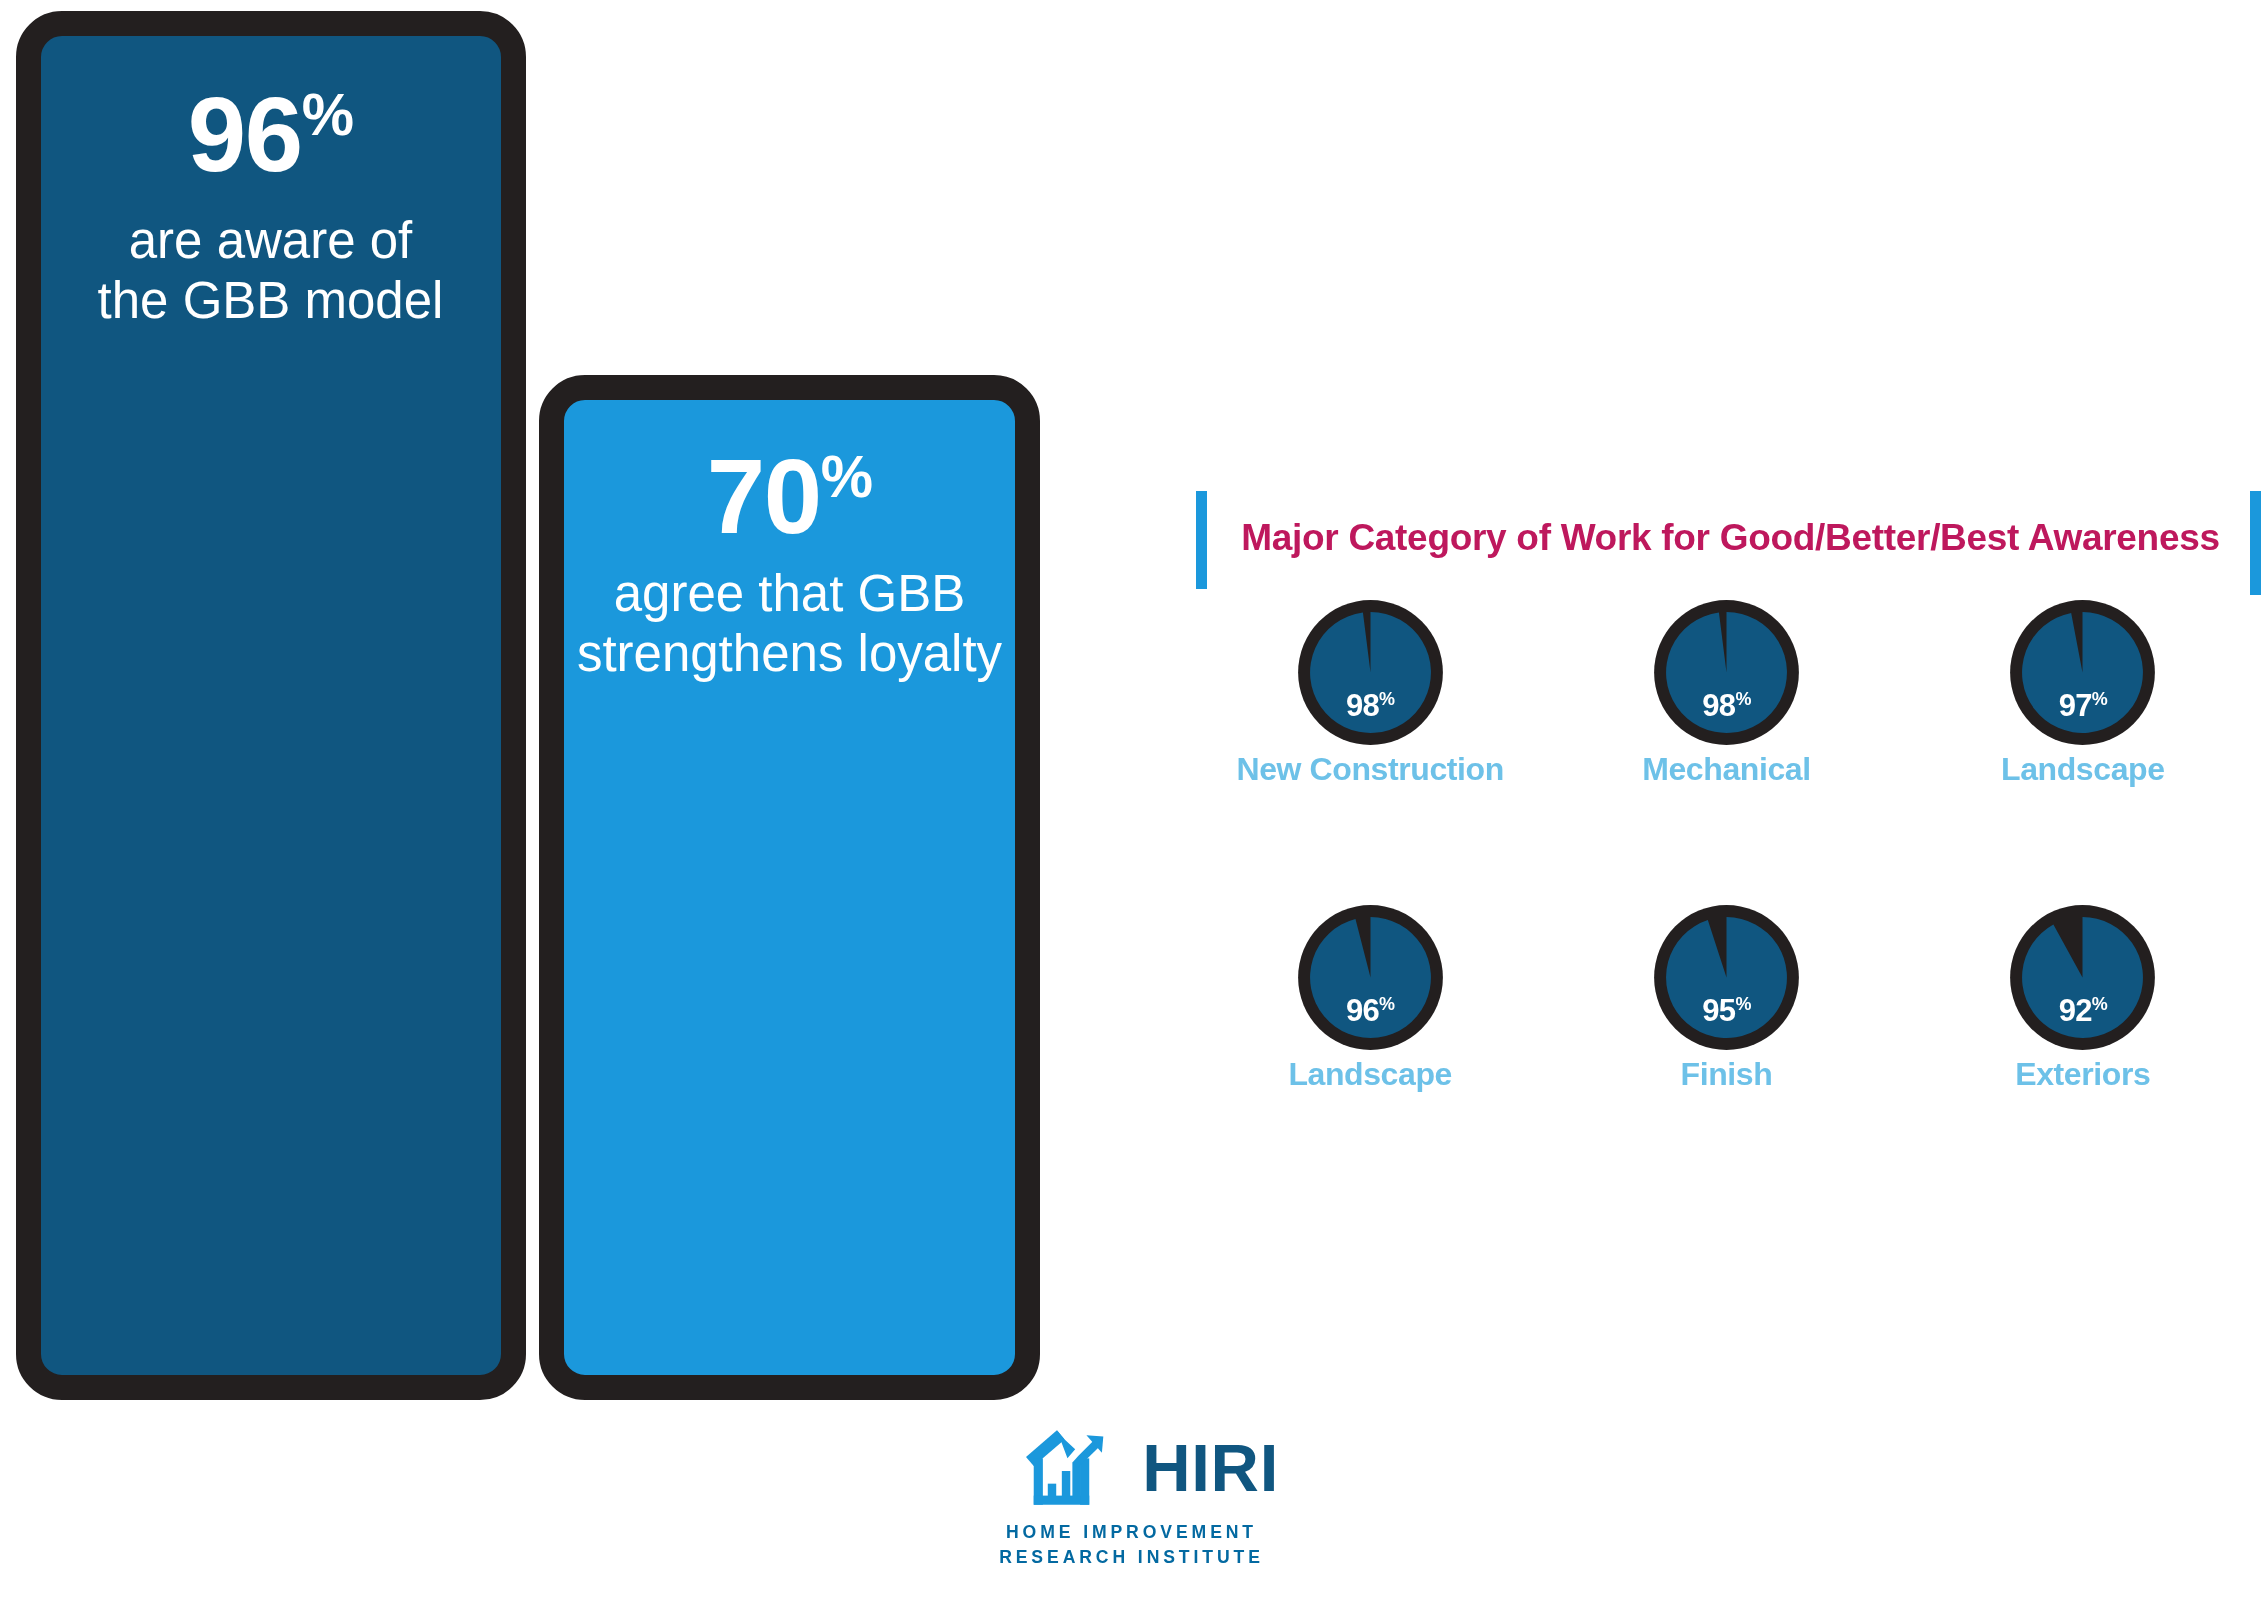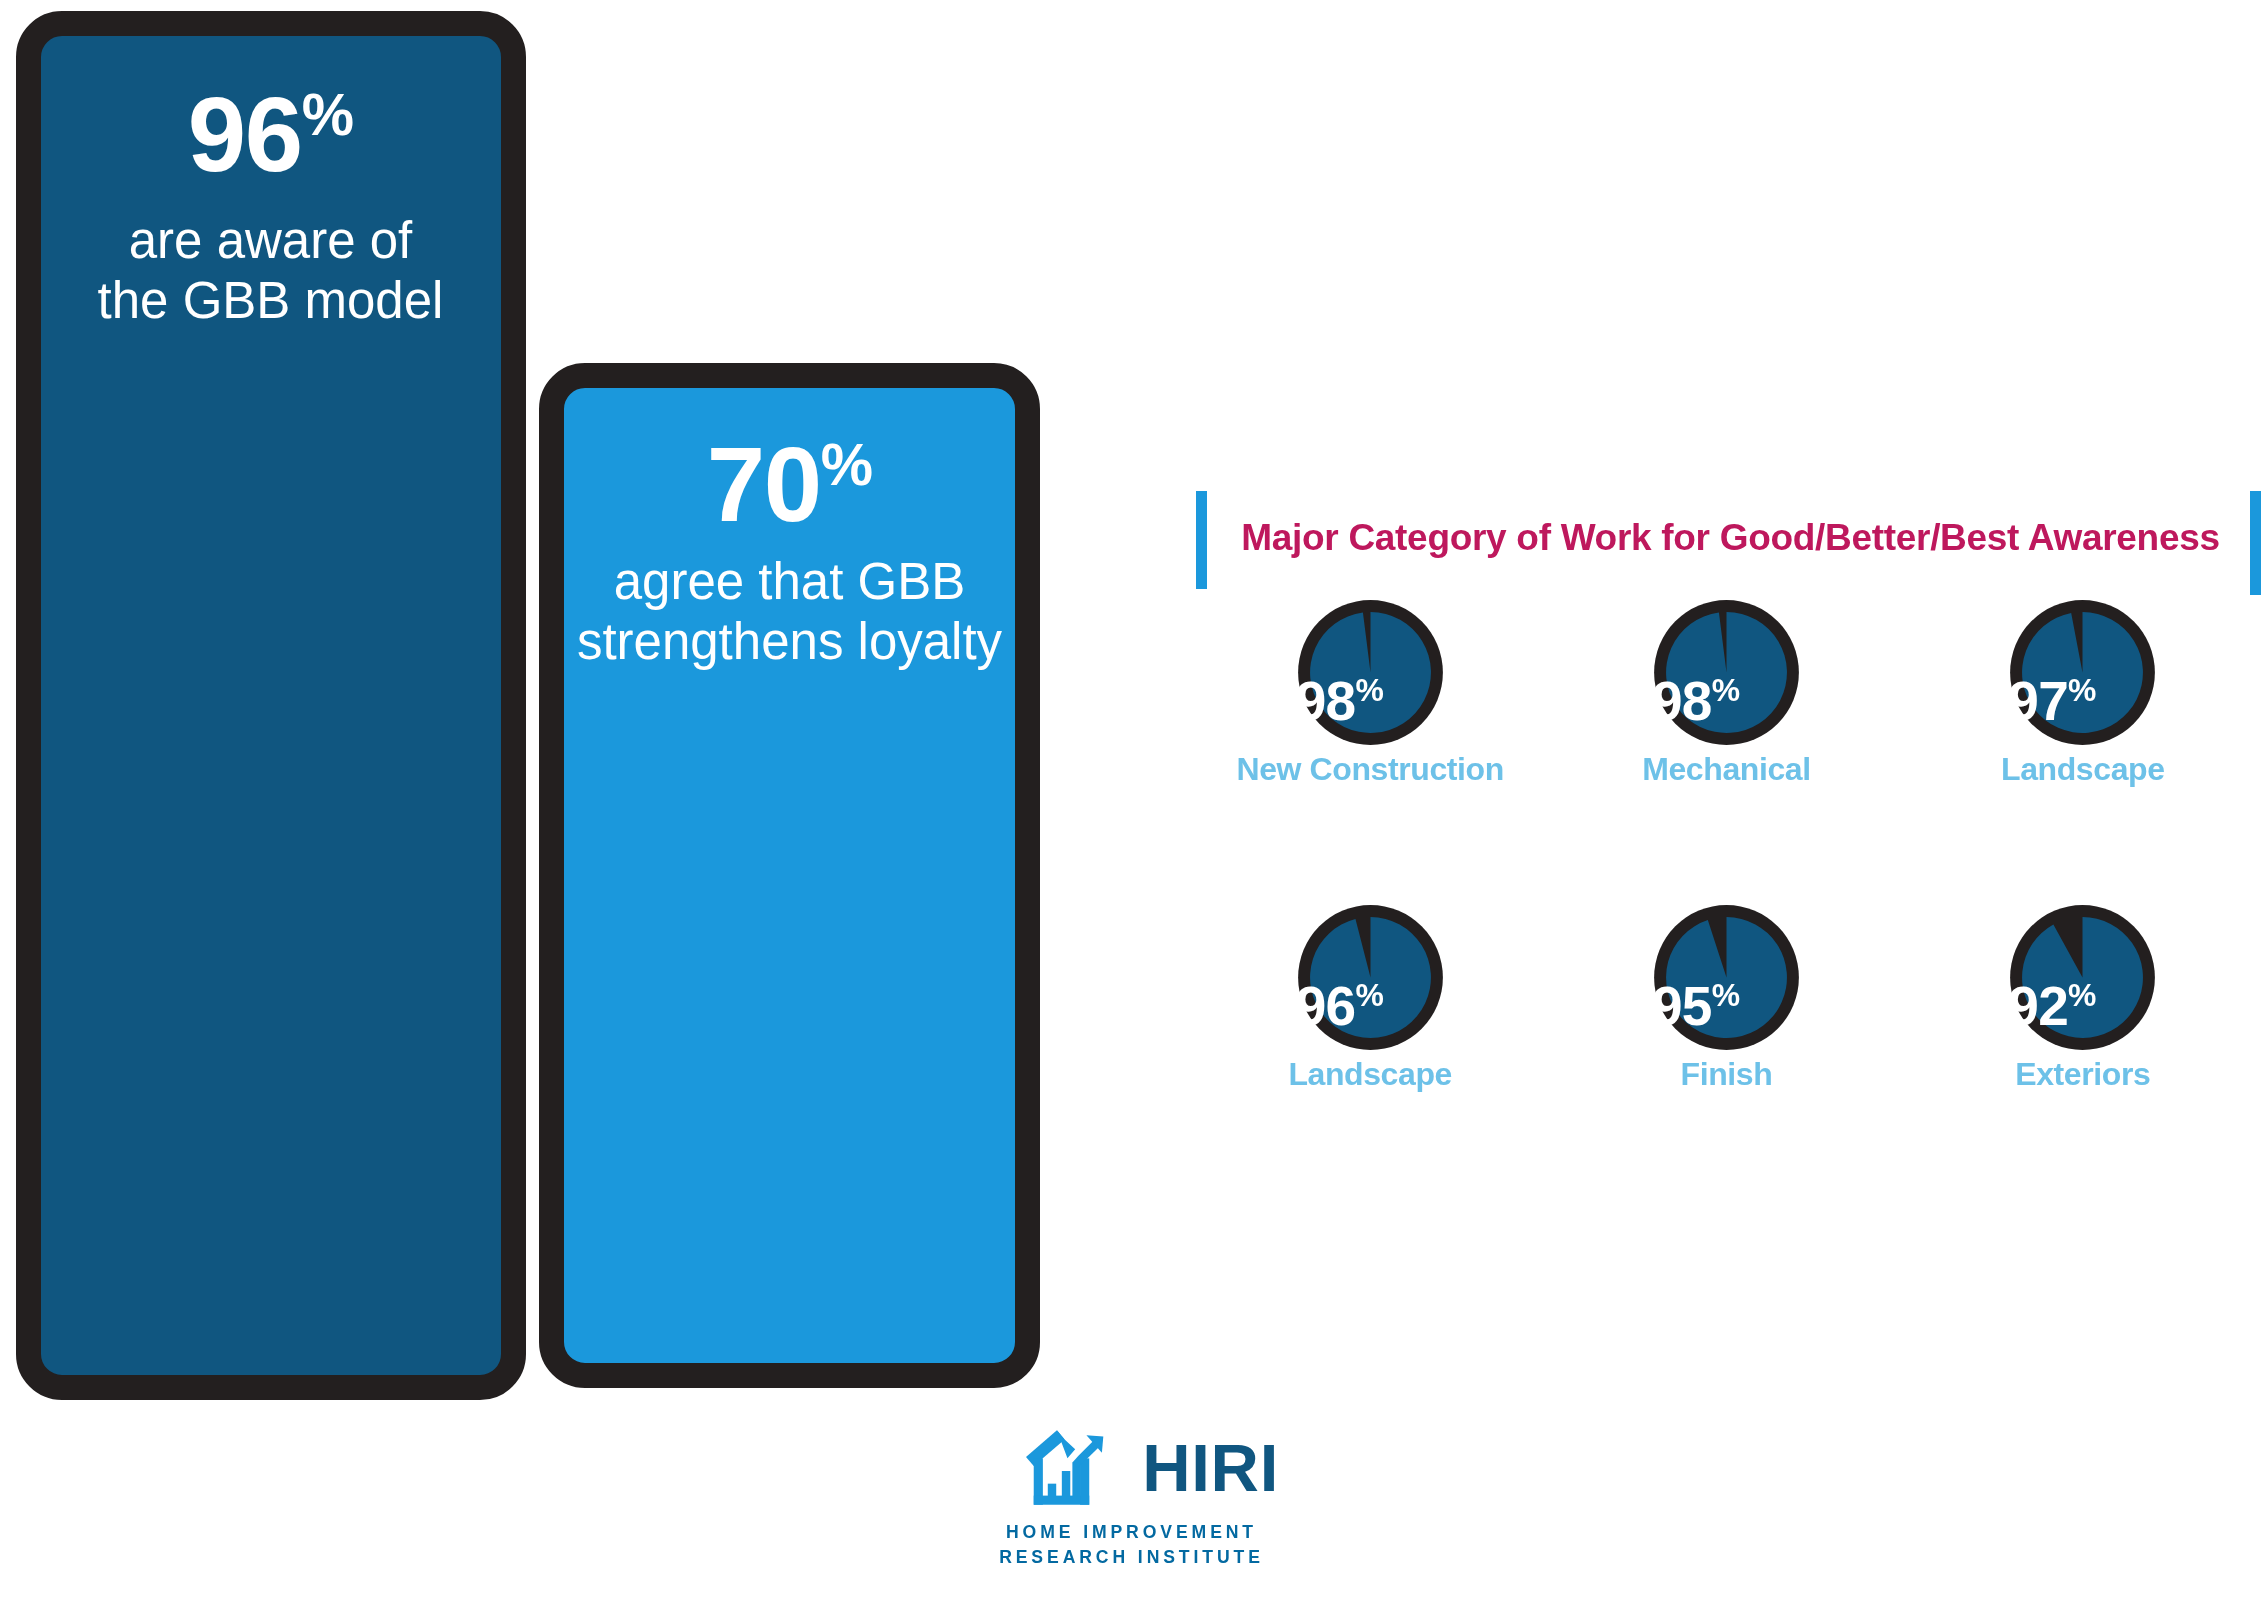--- a/index.html
+++ b/index.html
@@ -29,21 +29,21 @@
   }
   .stat-bar.bar-1 {
     left: 15.5px;
     top: 11.2px;
     width: 510px;
     height: 1389px;
     background: #105680;
   }
   .stat-bar.bar-2 {
     left: 539px;
-    top: 363px;
+    top: 375px;
     width: 501px;
     height: 1025px;
     background: #1B98DC;
   }
   .stat-value {
     color: #ffffff;
     font-weight: bold;
     line-height: 1;
     letter-spacing: -1.4px;
     white-space: nowrap;
@@ -121,23 +121,24 @@
   .pie-wrap {
     position: relative;
     width: 149px;
     height: 149px;
   }
   .pie-wrap svg { display: block; width: 149px; height: 149px; }
   .pie-pct {
     position: absolute;
     left: 0;
     right: 0;
-    top: 76px;
+    top: 92px;
+    text-align: center;
     color: #ffffff;
-    font-size: 55px;
+    font-size: 31px;
     font-weight: bold;
     line-height: 1;
     letter-spacing: -0.7px;
     pointer-events: none;
   }
   .pie-pct .pct {
     font-size: 0.58em;
     vertical-align: super;
   }
   .pie-label {

